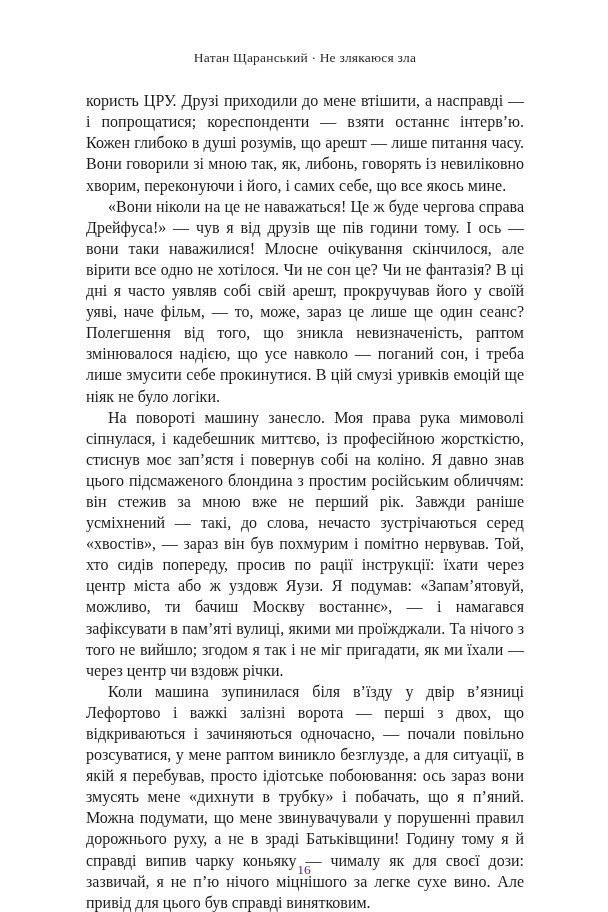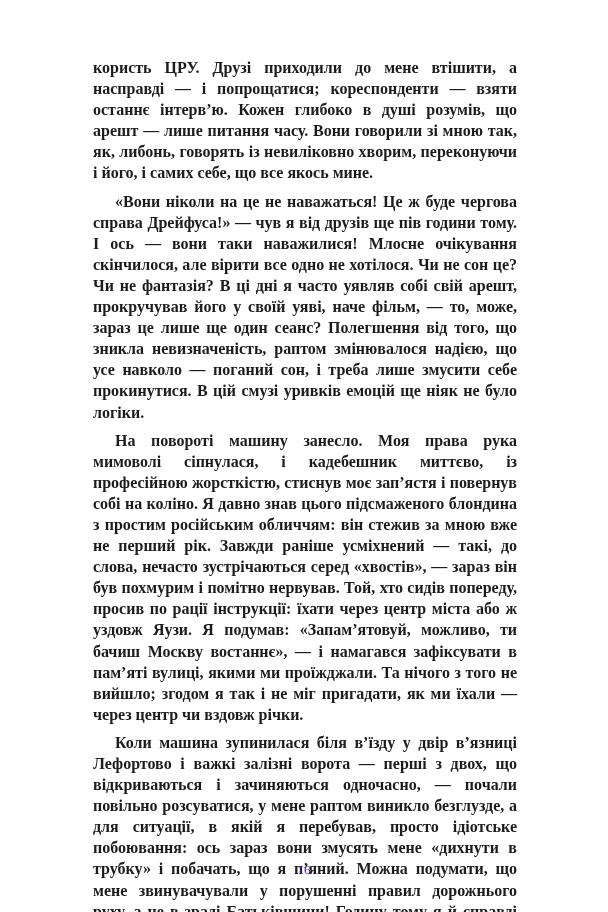--- a/index.html
+++ b/index.html
@@ -27,42 +27,42 @@
     margin-bottom: 24px;
   }
   .body-text {
     font-size: 16px;
     line-height: 21.1px;
     text-align: justify;
     hyphens: auto;
     -webkit-hyphens: auto;
   }
   .body-text p {
-    margin: 7px;
+    margin: 0;
     padding: 0;
     text-indent: 22px;
-    font-weight: bold;
   }
   .body-text p.no-indent {
     text-indent: 0;
   }
   .page-number {
     position: absolute;
     left: 0;
     right: 0;
     bottom: 34px;
     text-align: center;
     font-size: 13.5px;
     color: #4c1d95;
   }
 </style>
 </head>
 <body>
 
 <div class="page">
+  <div class="running-header">Натан Щаранський · Не злякаюся зла</div>
 
   <div class="body-text">
     <p class="no-indent">користь ЦРУ. Друзі приходили до мене втішити, а насправді — і попрощатися; кореспонденти — взяти останнє інтерв’ю. Кожен глибоко в душі розумів, що арешт — лише питання часу. Вони говорили зі мною так, як, либонь, говорять із невиліковно хворим, переконуючи і його, і самих себе, що все якось мине.</p>
     <p>«Вони ніколи на це не наважаться! Це ж буде чергова справа Дрейфуса!» — чув я від друзів ще пів години тому. І ось — вони таки наважилися! Млосне очікування скінчилося, але вірити все одно не хотілося. Чи не сон це? Чи не фантазія? В ці дні я часто уявляв собі свій арешт, прокручував його у своїй уяві, наче фільм, — то, може, зараз це лише ще один сеанс? Полегшення від того, що зникла невизначеність, раптом змінювалося надією, що усе навколо — поганий сон, і треба лише змусити себе прокинутися. В цій смузі уривків емоцій ще ніяк не було логіки.</p>
     <p>На повороті машину занесло. Моя права рука мимоволі сіпнулася, і кадебешник миттєво, із професійною жорсткістю, стиснув моє зап’ястя і повернув собі на коліно. Я давно знав цього підсмаженого блондина з простим російським обличчям: він стежив за мною вже не перший рік. Завжди раніше усміхнений — такі, до слова, нечасто зустрічаються серед «хвостів», — зараз він був похмурим і помітно нервував. Той, хто сидів попереду, просив по рації інструкції: їхати через центр міста або ж уздовж Яузи. Я подумав: «Запам’ятовуй, можливо, ти бачиш Москву востаннє», — і намагався зафіксувати в пам’яті вулиці, якими ми проїжджали. Та нічого з того не вийшло; згодом я так і не міг пригадати, як ми їхали — через центр чи вздовж річки.</p>
     <p>Коли машина зупинилася біля в’їзду у двір в’язниці Лефортово і важкі залізні ворота — перші з двох, що відкриваються і зачиняються одночасно, — почали повільно розсуватися, у мене раптом виникло безглузде, а для ситуації, в якій я перебував, просто ідіотське побоювання: ось зараз вони змусять мене «дихнути в трубку» і побачать, що я п’яний. Можна подумати, що мене звинувачували у порушенні правил дорожнього руху, а не в зраді Батьківщини! Годину тому я й справді випив чарку коньяку — чималу як для своєї дози: зазвичай, я не п’ю нічого міцнішого за легке сухе вино. Але привід для цього був справді винятковим.</p>
   </div>
 
   <div class="page-number">16</div>
 </div>

